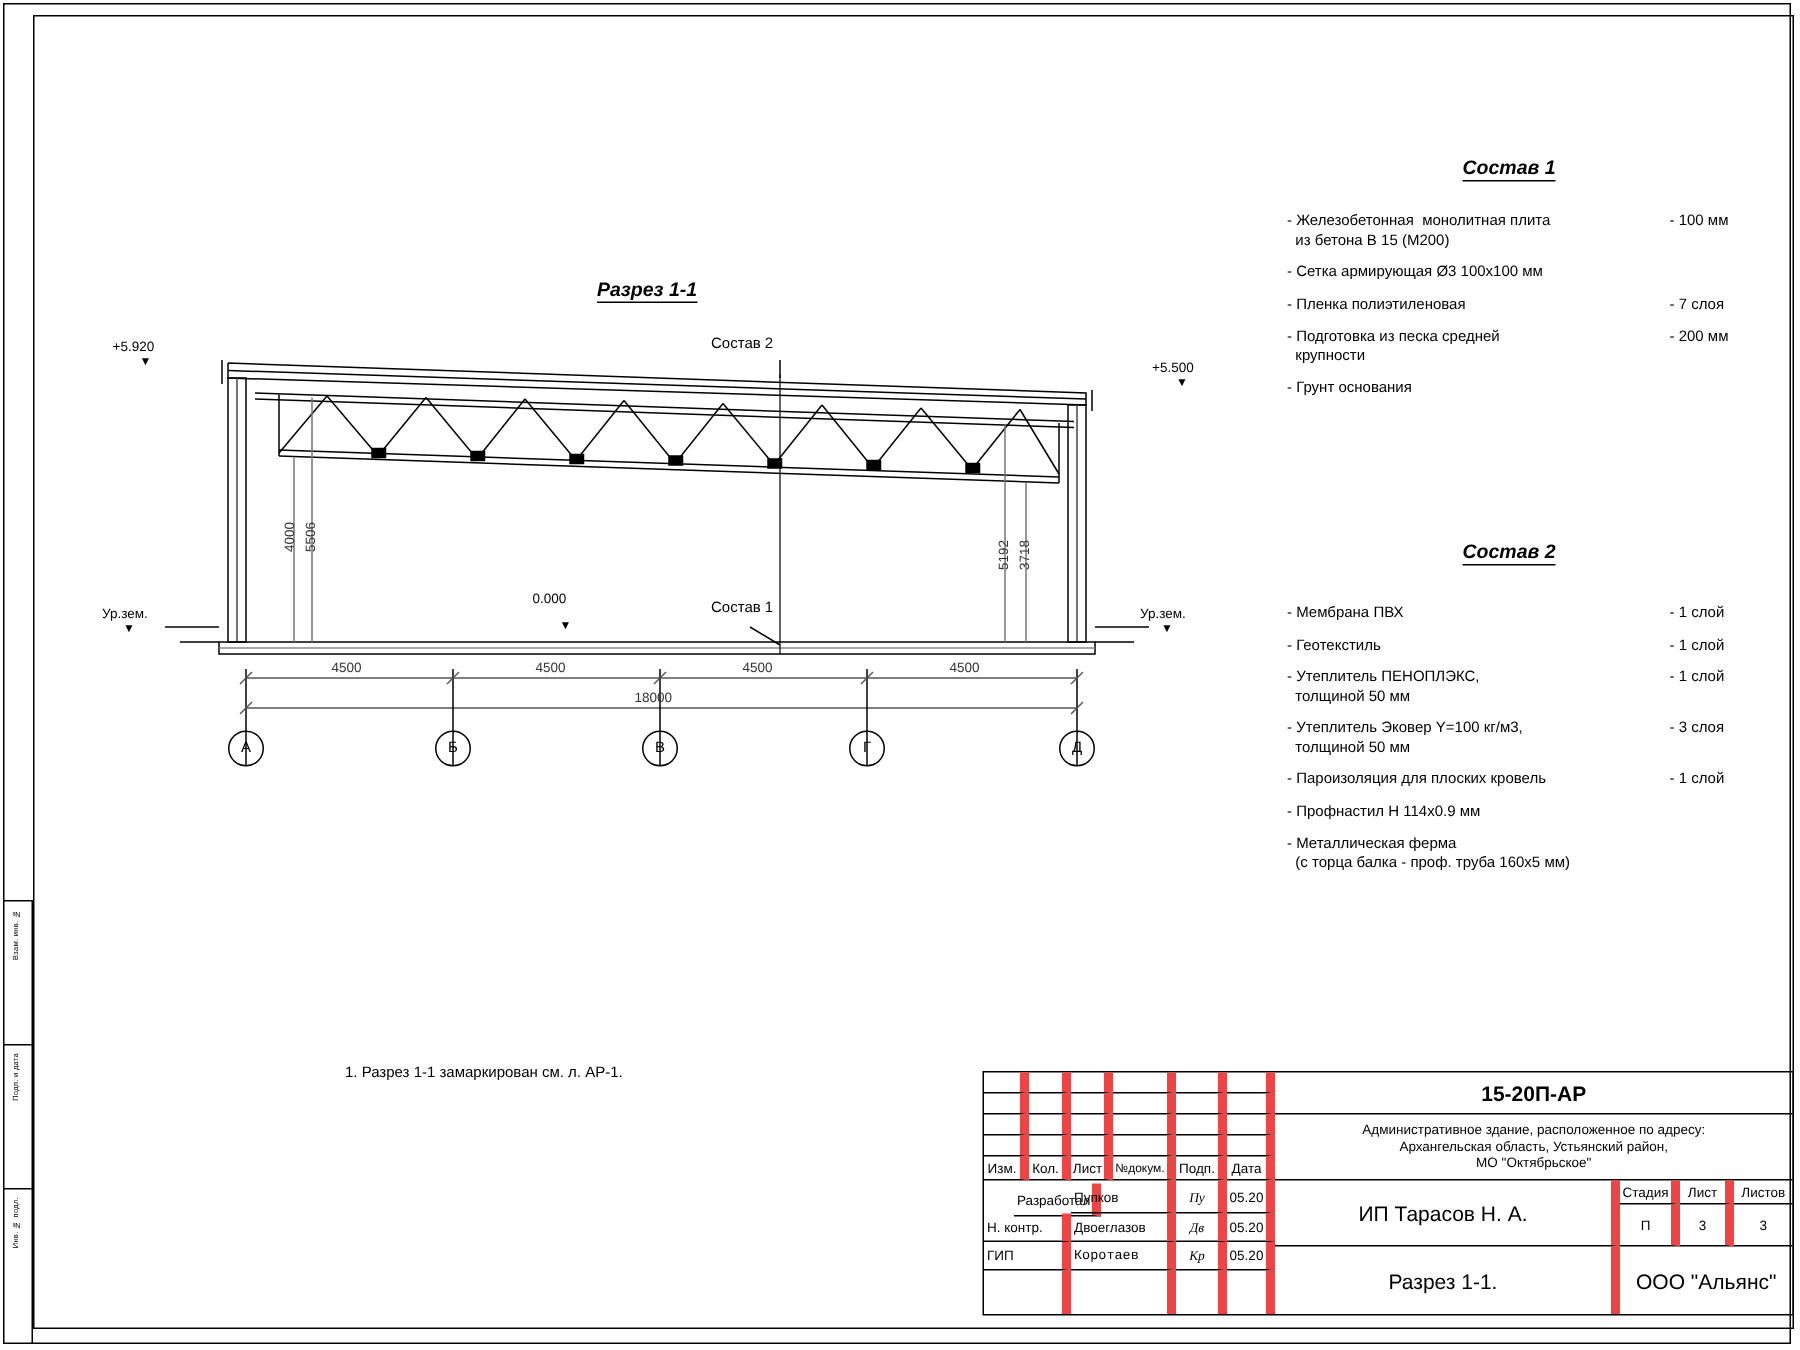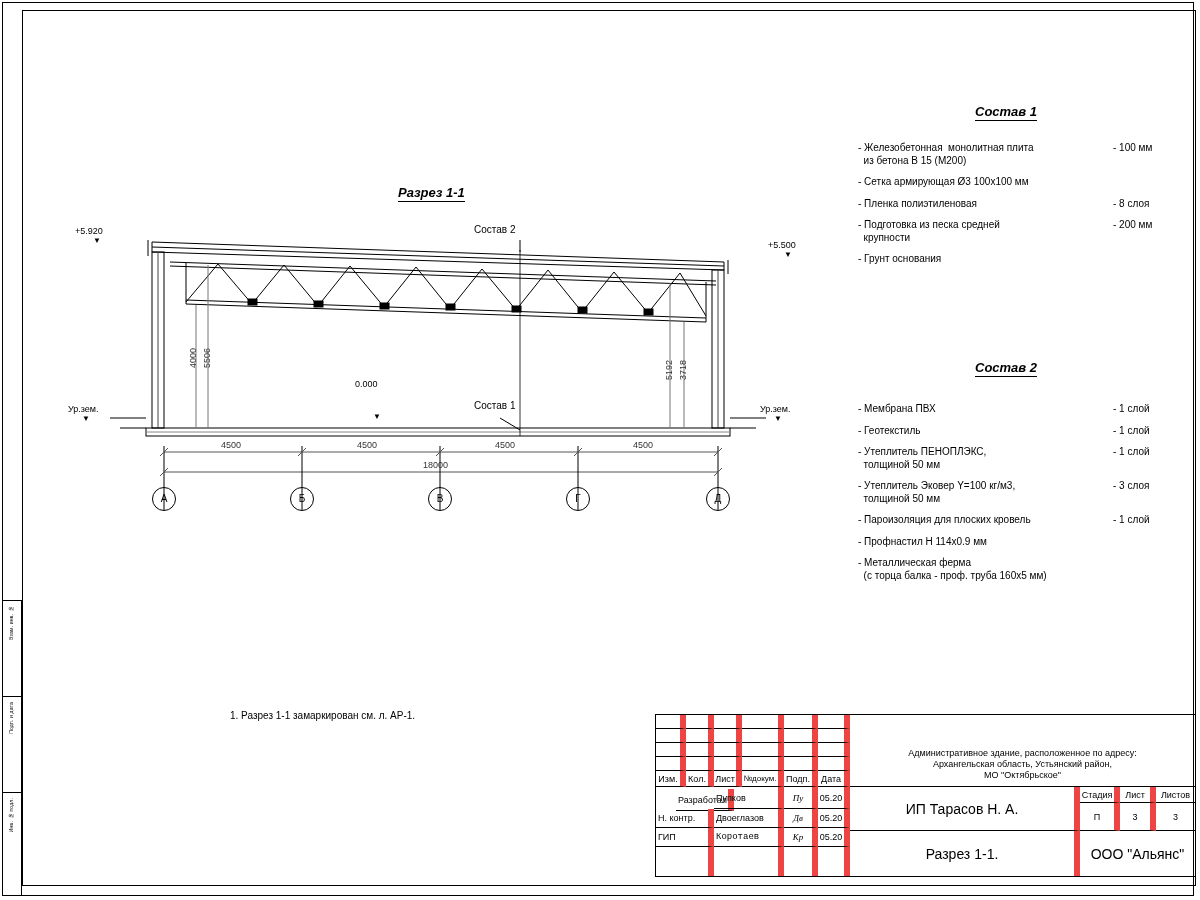--- a/index.html
+++ b/index.html
@@ -252,21 +252,21 @@
   <div class="lvl-txt" style="left:75px; top:226px;">+5.920</div>
   <div class="t tiny" style="left:93px; top:236px; color:#000;">▼</div>
   <div class="lvl-txt" style="left:768px; top:240px;">+5.500</div>
   <div class="t tiny" style="left:784px; top:250px;">▼</div>
 
   <div class="lvl-txt" style="left:68px; top:404px;">Ур.зем.</div>
   <div class="t tiny" style="left:82px; top:414px;">▼</div>
   <div class="lvl-txt" style="left:760px; top:404px;">Ур.зем.</div>
   <div class="t tiny" style="left:774px; top:414px;">▼</div>
 
-  <div class="lvl-txt" style="left:355px; top:379px;">0.000</div>
+  <div class="lvl-txt" style="left:355px; top:394px;">0.000</div>
   <div class="t tiny" style="left:373px; top:412px;">▼</div>
 
   <div class="t" style="left:474px; top:224px;">Состав 2</div>
   <div class="t" style="left:474px; top:400px;">Состав 1</div>
 
   <div class="vdim-txt" style="left:188px; top:348px;">4000</div>
   <div class="vdim-txt" style="left:202px; top:348px;">5506</div>
   <div class="vdim-txt" style="left:664px; top:360px;">5192</div>
   <div class="vdim-txt" style="left:678px; top:360px;">3718</div>
 
@@ -290,21 +290,21 @@
       <span class="lbl multi">- Железобетонная  монолитная плита
   из бетона В 15 (М200)</span>
       <span class="val">- 100 мм</span>
     </div>
     <div class="row">
       <span class="lbl multi">- Сетка армирующая Ø3 100х100 мм</span>
       <span class="val"></span>
     </div>
     <div class="row">
       <span class="lbl multi">- Пленка полиэтиленовая</span>
-      <span class="val">-  8 слоя</span>
+      <span class="val">-  7 слоя</span>
     </div>
     <div class="row">
       <span class="lbl multi">- Подготовка из песка средней
   крупности</span>
       <span class="val">- 200 мм</span>
     </div>
     <div class="row">
       <span class="lbl multi">- Грунт основания</span>
       <span class="val"></span>
     </div>
@@ -395,20 +395,21 @@
     <div class="cell b-r b-b" style="left:0; top:113px; width:58px; height:19px;">ГИП</div>
     <div class="cell b-r b-b" style="left:58px; top:113px; width:70px; height:19px;font-family:Liberation Mono, monospace;">Коротаев</div>
     <div class="cell ctr b-r b-b sig" style="left:128px; top:113px; width:34px; height:19px;">Кр</div>
     <div class="cell ctr b-r b-b" style="left:162px; top:113px; width:32px; height:19px;">05.20</div>
 
     <div class="cell b-r" style="left:0; top:132px; width:58px; height:29px;"></div>
     <div class="cell b-r" style="left:58px; top:132px; width:70px; height:29px;"></div>
     <div class="cell b-r" style="left:128px; top:132px; width:34px; height:29px;"></div>
     <div class="cell b-r" style="left:162px; top:132px; width:32px; height:29px;"></div>
 
+    <div class="cell ctr b-b big" style="left:194px; top:0; width:345px; height:28px;">15-20П-АР</div>
 
     <div class="cell ctr b-b" style="left:194px; top:28px; width:345px; height:44px; text-align:center;">
       <span class="multi" style="width:100%; text-align:center;">Административное здание, расположенное по адресу:
 Архангельская область, Устьянский район,
 МО "Октябрьское"</span>
     </div>
 
     <div class="cell ctr b-r b-b med" style="left:194px; top:72px; width:230px; height:44px;">ИП Тарасов Н. А.</div>
 
     <div class="cell ctr b-r b-b" style="left:424px; top:72px; width:40px; height:16px;">Стадия</div>

